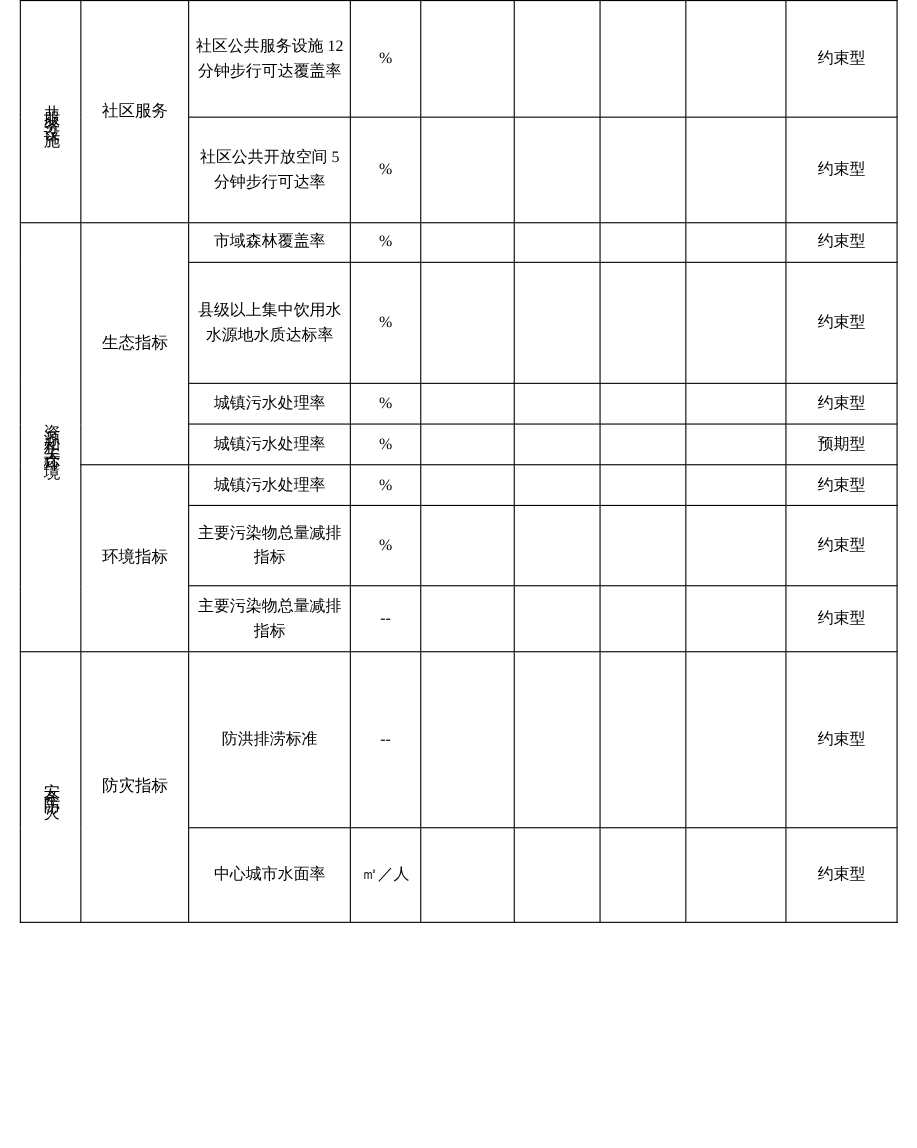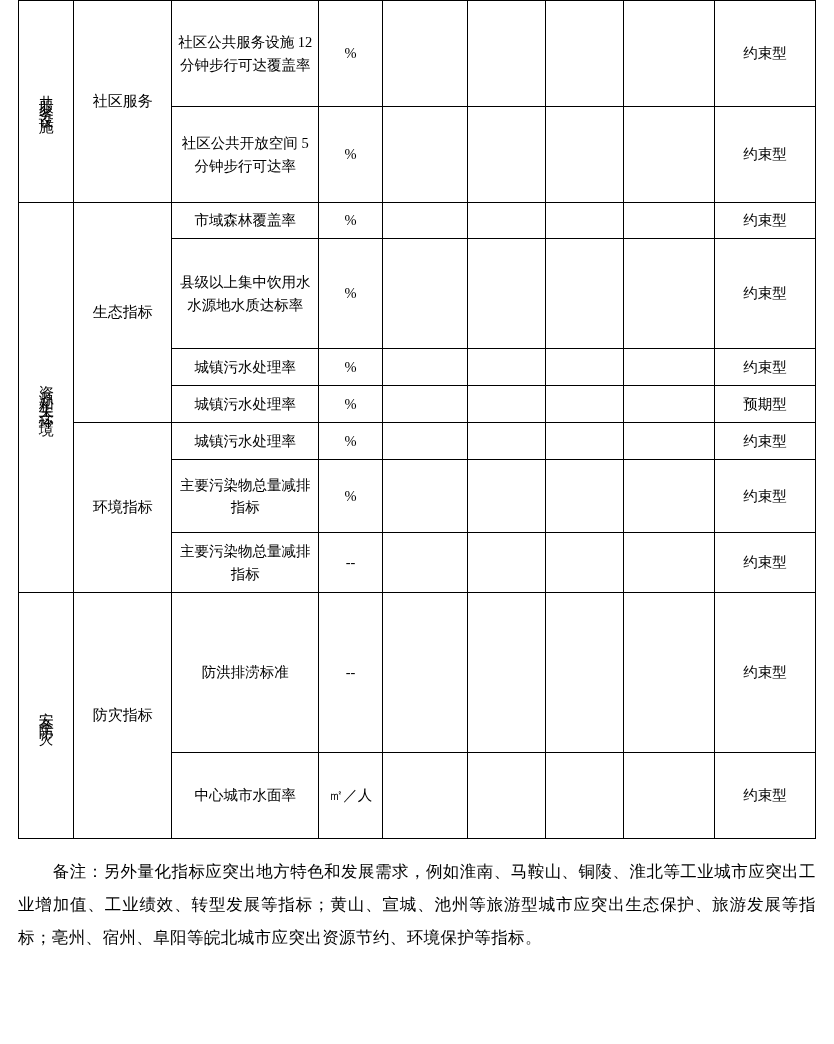--- a/index.html
+++ b/index.html
@@ -217,17 +217,14 @@
         <td class="cell-unit">㎡／人</td>
         <td></td>
         <td></td>
         <td></td>
         <td></td>
         <td class="cell-type">约束型</td>
       </tr>
     </tbody>
   </table>
 
-  <p class="note">
-    <span class="indent"></span><span>备注：</span><span>另外量化指标应突出地方特色和发展需求，例如淮南、马鞍山、铜陵、淮北等工业城市应突出工业增加值、工业绩效、转型发展等指标；黄山、宣城、池州等旅游型城市应突出生态保护、旅游发展等指标；亳州、宿州、阜阳等皖北城市应突出资源节约、环境保护等指标。</span>
-  </p>
 
 </div>
 
 </body></html>

